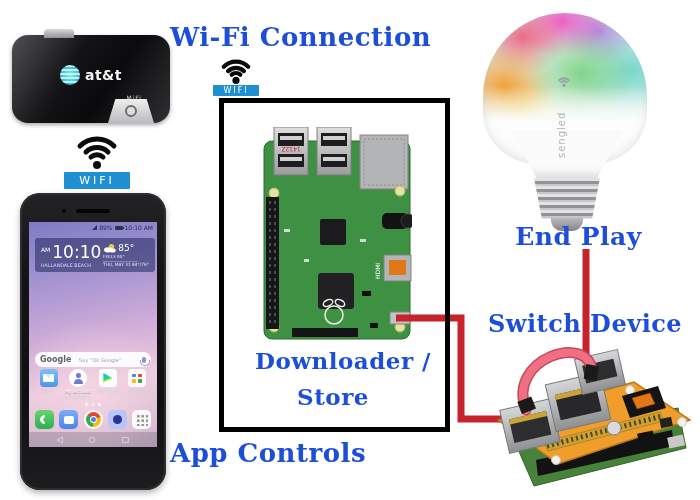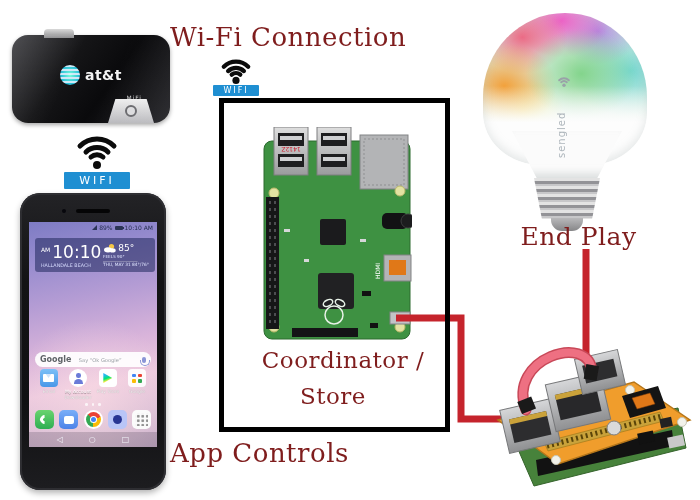--- a/index.html
+++ b/index.html
@@ -1,21 +1,21 @@
 <!DOCTYPE html>
 <html style="--connection-line: #c5242c; --wifi-badge-bg: #1f8fd2; --box-border: #000000; --pcb-green: #3e9142; --switch-orange: #f09d2c;"><head>
 <meta charset="utf-8">
 <style>
   *{box-sizing:border-box;margin:0;padding:0}
   html,body{background:#fff}
   .canvas{position:relative;width:700px;height:500px;background:#fff;overflow:hidden;
           font-family:"DejaVu Sans",sans-serif}
 
   
-  .fancy{position:absolute;font-family:"DejaVu Serif",serif;font-weight:400;color:#7f1d1d;
+  .fancy{position:absolute;font-family:"DejaVu Serif",serif;font-weight:700;color:#1d4ed8;
          letter-spacing:.5px;white-space:nowrap;z-index:7}
   .lbl-wifi-conn{left:170px;top:22px;font-size:26px}
   .lbl-end-node{left:506px;top:222px;width:145px;text-align:center;font-size:25px}
   .lbl-switch{left:488px;top:309px;width:194px;text-align:center;font-size:24px}
   .lbl-coord1{left:243px;top:347px;width:200px;text-align:center;font-size:23px}
   .lbl-coord2{left:243px;top:383px;width:180px;text-align:center;font-size:23px}
   .lbl-app{left:170px;top:438px;font-size:26px}
 
   
   .wifi-wrap{position:absolute;display:flex;flex-direction:column;align-items:center;z-index:6}
@@ -443,17 +443,18 @@
       <div class="ph-nav">
         <span>◁</span>
         <span>○</span>
         <span>□</span>
       </div>
     </div>
   </div>
 
   <div class="fancy lbl-wifi-conn">Wi-Fi Connection</div>
   <div class="fancy lbl-end-node">End Play</div>
-  <div class="fancy lbl-coord1">Coordinator /</div>
+  <div class="fancy lbl-switch">Switch Device</div>
+  <div class="fancy lbl-coord1">Downloader /</div>
   <div class="fancy lbl-coord2">Store</div>
   <div class="fancy lbl-app">App Controls</div>
 
 </div>
 
 </body></html>

